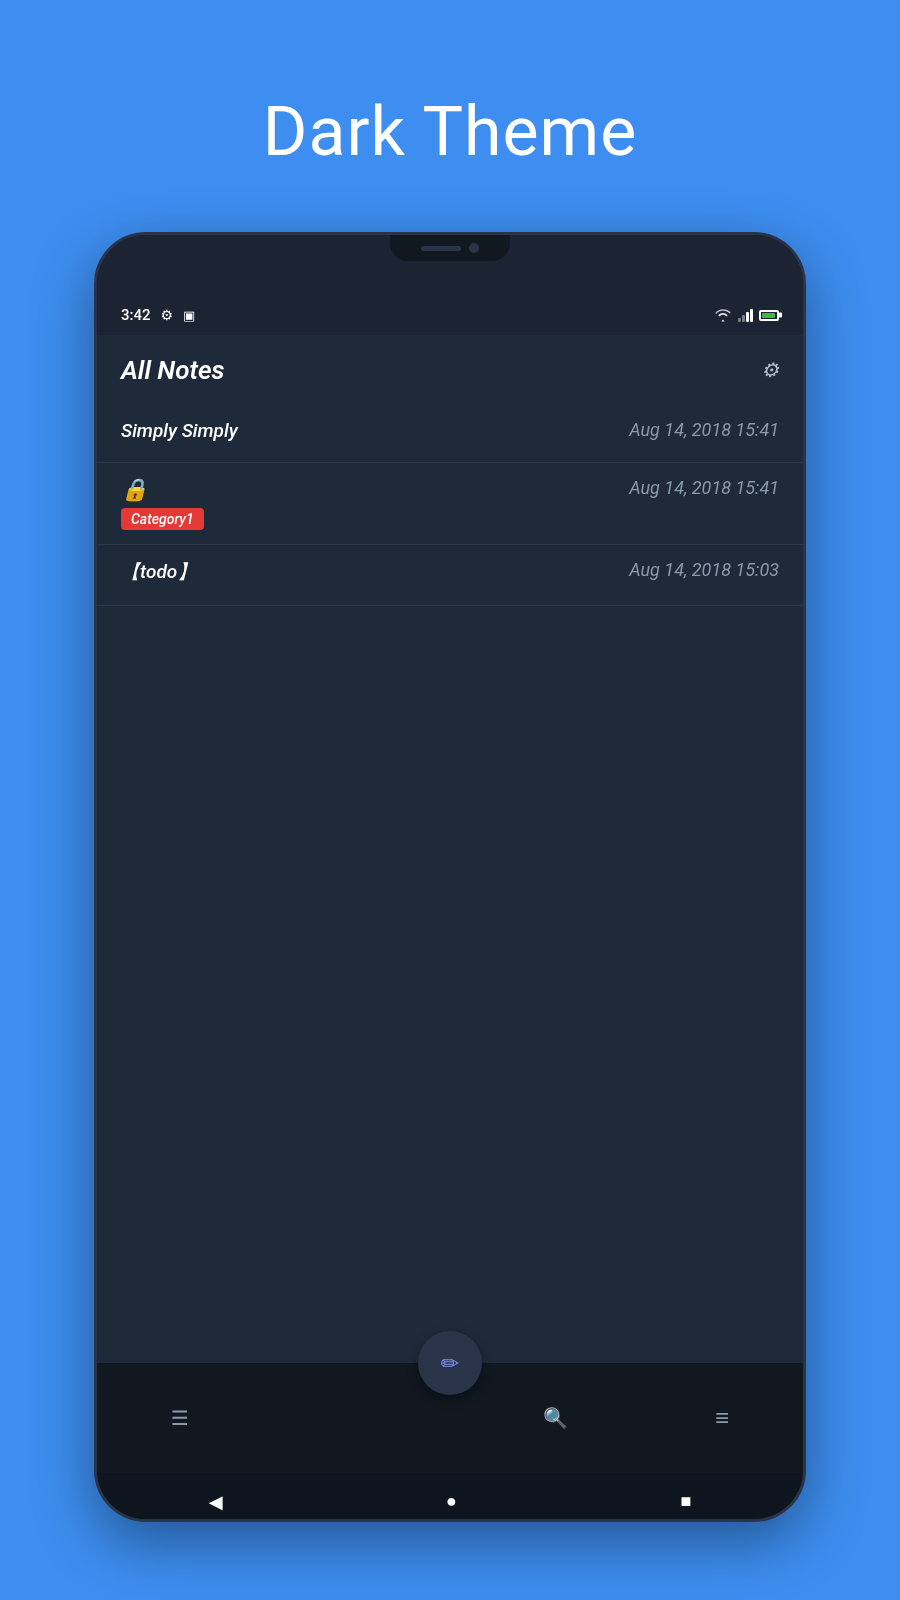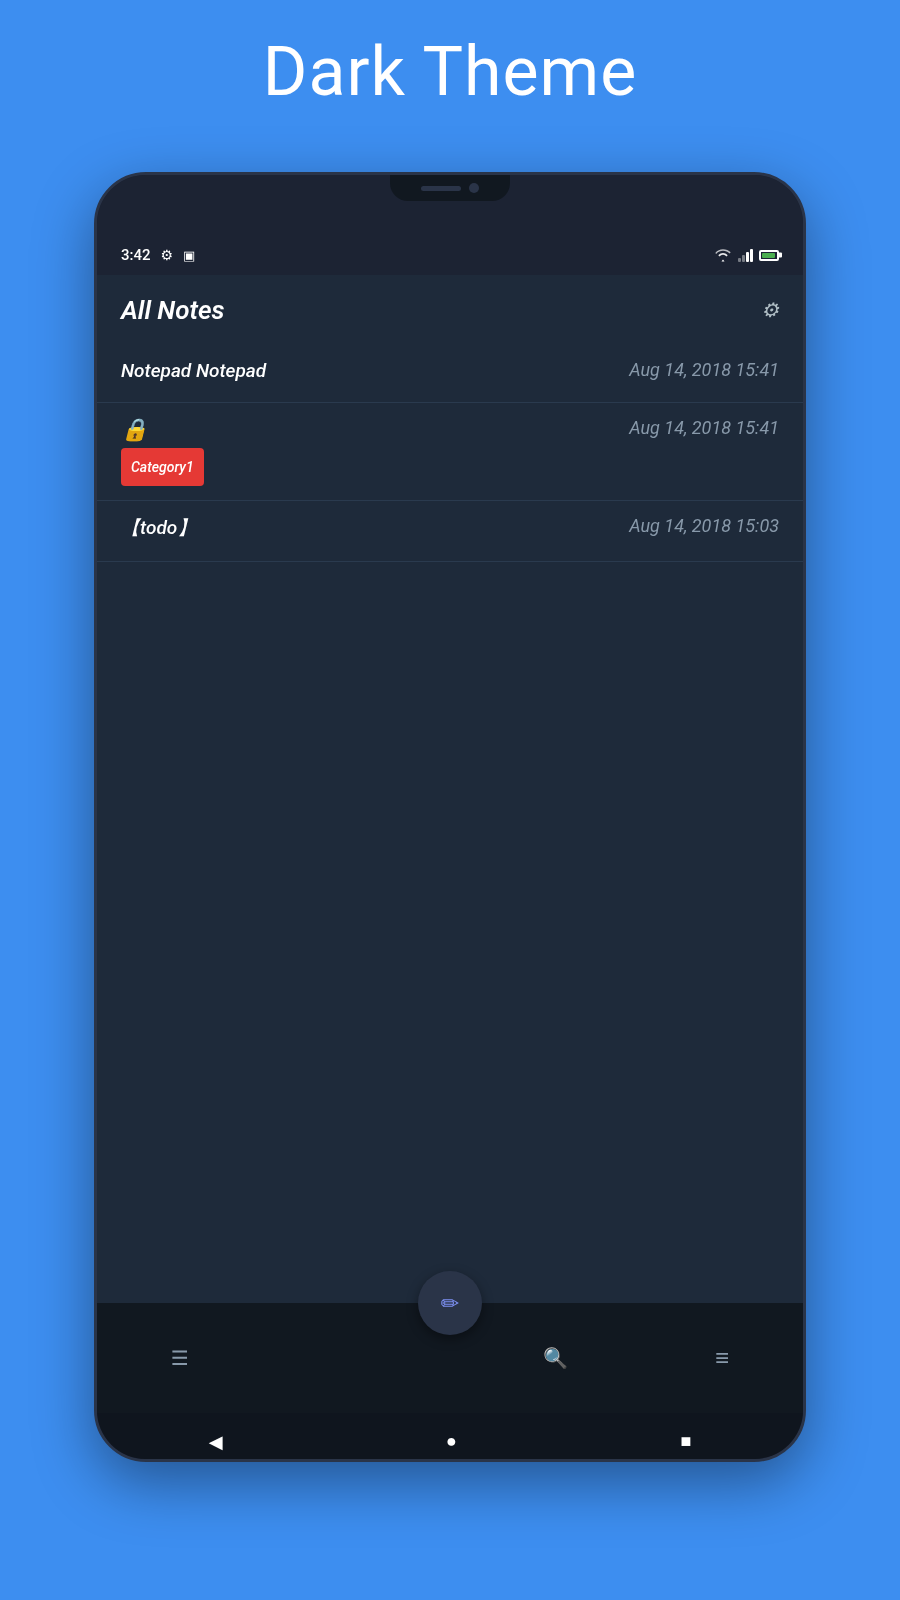--- a/index.html
+++ b/index.html
@@ -12,21 +12,21 @@
       flex-direction: column;
       align-items: center;
       font-family: 'Roboto', Arial, sans-serif;
       overflow: hidden;
     }
 
     .page-title {
       color: white;
       font-size: 68px;
       font-weight: 400;
-      margin-top: 32px;
+      margin-top: 92px;
       margin-bottom: 60px;
       letter-spacing: 1px;
     }
 
     
     .phone-shell {
       width: 712px;
       height: 1290px;
       background: #1c2333;
       border-radius: 52px;
@@ -192,21 +192,21 @@
       justify-content: space-between;
     }
 
     .lock-icon {
       color: #b0bec5;
       font-size: 22px;
     }
 
     .category-badge {
       display: inline-block;
-      padding: 11px 10px;
+      padding: 3px 10px;
       border-radius: 4px;
       font-size: 14px;
       font-weight: 500;
       color: white;
     }
 
     .category1 {
       background-color: #e53935;
     }
 
@@ -372,21 +372,21 @@
 
     <div class="app-bar">
       <span class="app-bar-title">All Notes</span>
       <span class="settings-icon gear">⚙</span>
     </div>
 
     <div class="notes-list">
 
       <div class="note-item">
         <div class="note-header">
-          <span class="note-title">Notepad Notepad</span>
+          <span class="note-title">Simply Simply</span>
           <span class="note-date">Aug 14, 2018 15:41</span>
         </div>
       </div>
 
       <div class="note-item">
         <div class="note-header">
           <span class="lock-icon">🔒</span>
           <span class="note-date">Aug 14, 2018 15:41</span>
         </div>
         <div class="note-footer">

